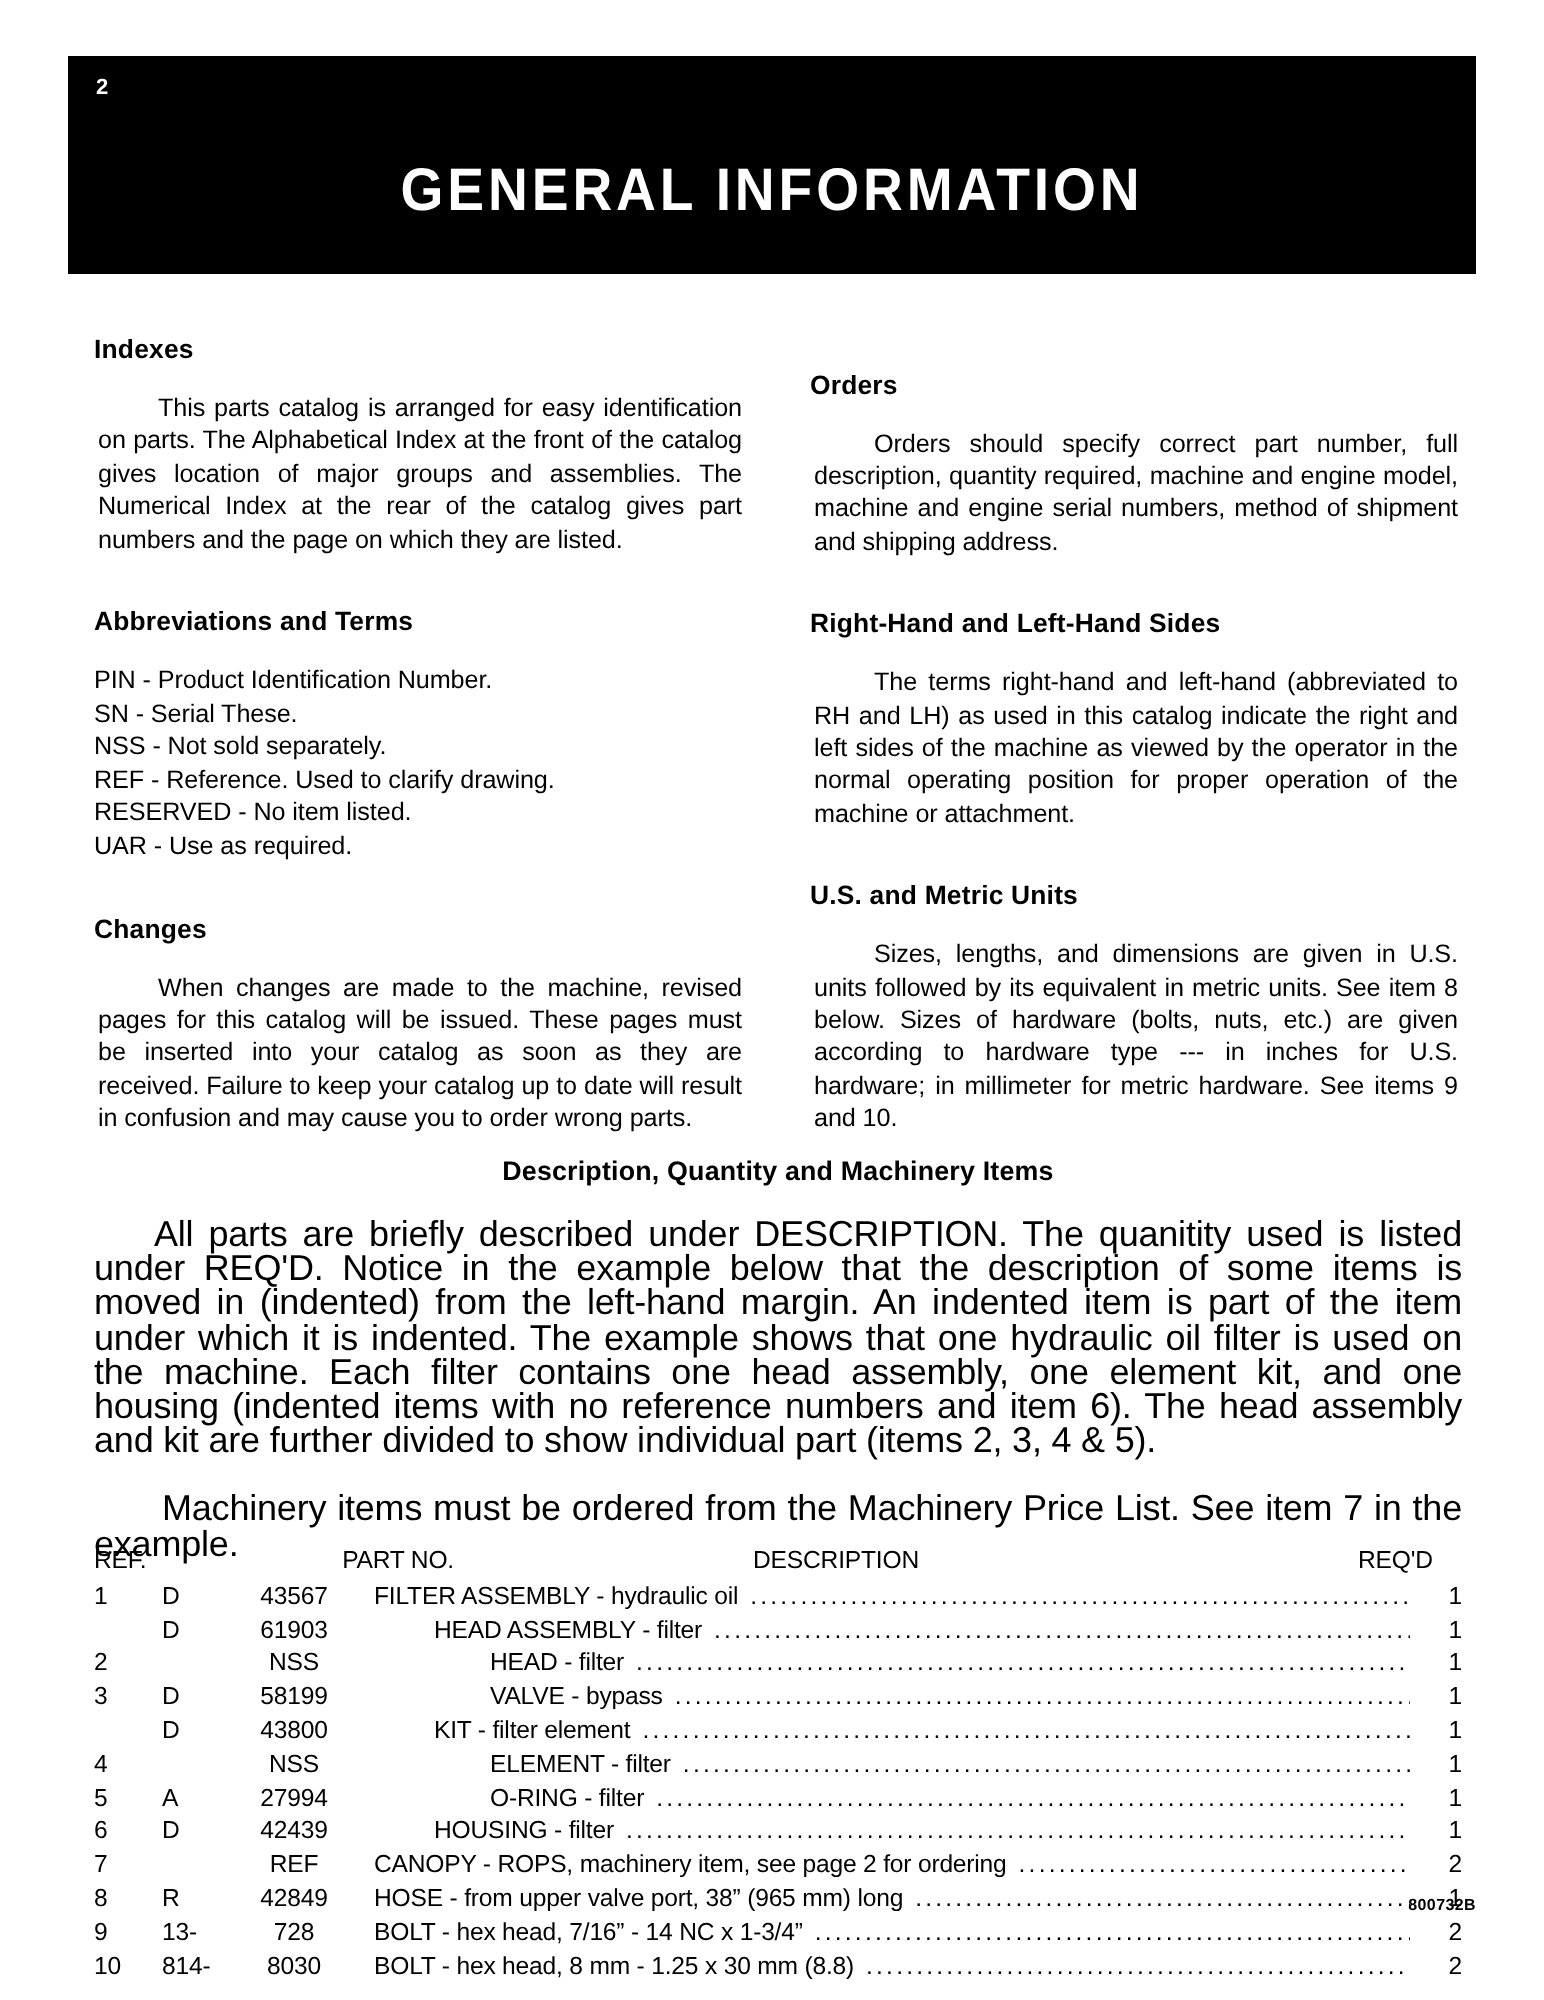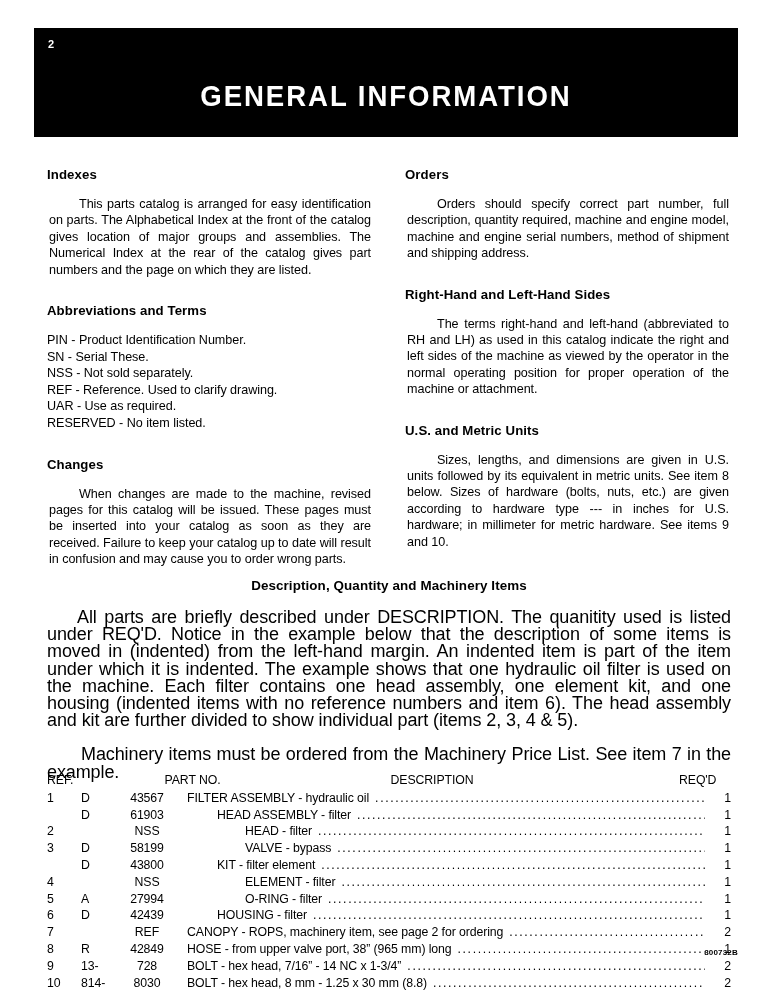--- a/index.html
+++ b/index.html
@@ -56,20 +56,21 @@
   }
 
   
   .columns {
     position: absolute;
     left: 47px;
     top: 168px;
     width: 684px;
     display: flex;
     gap: 32px;
+    align-items: flex-end;
   }
   .col {
     width: 326px;
   }
   .col.right { width: 326px; }
 
   h2.section-head {
     margin: 0 0 14px 0;
     font-size: 13.2px;
     font-weight: bold;
@@ -140,22 +141,21 @@
     display: flex;
     align-items: baseline;
     margin-bottom: 1px;
   }
   .tbl-head .h-ref {
     width: 55px;
     text-align: left;
   }
   .tbl-head .h-part {
     width: 125px;
-    text-align: center;
-    margin-left: 28px;
+    text-align: right;
   }
   .tbl-head .h-desc {
     flex: 1;
     text-align: center;
     padding-right: 70px;
   }
   .tbl-head .h-req {
     width: 52px;
     text-align: left;
   }
@@ -229,22 +229,22 @@
 
       <h2 class="section-head">Indexes</h2>
       <p class="body-text">This parts catalog is arranged for easy identification on parts. The Alphabetical Index at the front of the catalog gives location of major groups and assemblies. The Numerical Index at the rear of the catalog gives part numbers and the page on which they are listed.</p>
 
       <h2 class="section-head spaced">Abbreviations and Terms</h2>
       <ul class="abbrev-list">
         <li>PIN - Product Identification Number.</li>
         <li>SN - Serial These.</li>
         <li>NSS - Not sold separately.</li>
         <li>REF - Reference. Used to clarify drawing.</li>
+        <li>RESERVED - No item listed.</li>
         <li>UAR - Use as required.</li>
-        <li>RESERVED - No item listed.</li>
       </ul>
 
       <h2 class="section-head spaced">Changes</h2>
       <p class="body-text">When changes are made to the machine, revised pages for this catalog will be issued. These pages must be inserted into your catalog as soon as they are received. Failure to keep your catalog up to date will result in confusion and may cause you to order wrong parts.</p>
 
     </div>
 
     <div class="col right">
 
       <h2 class="section-head">Orders</h2>

